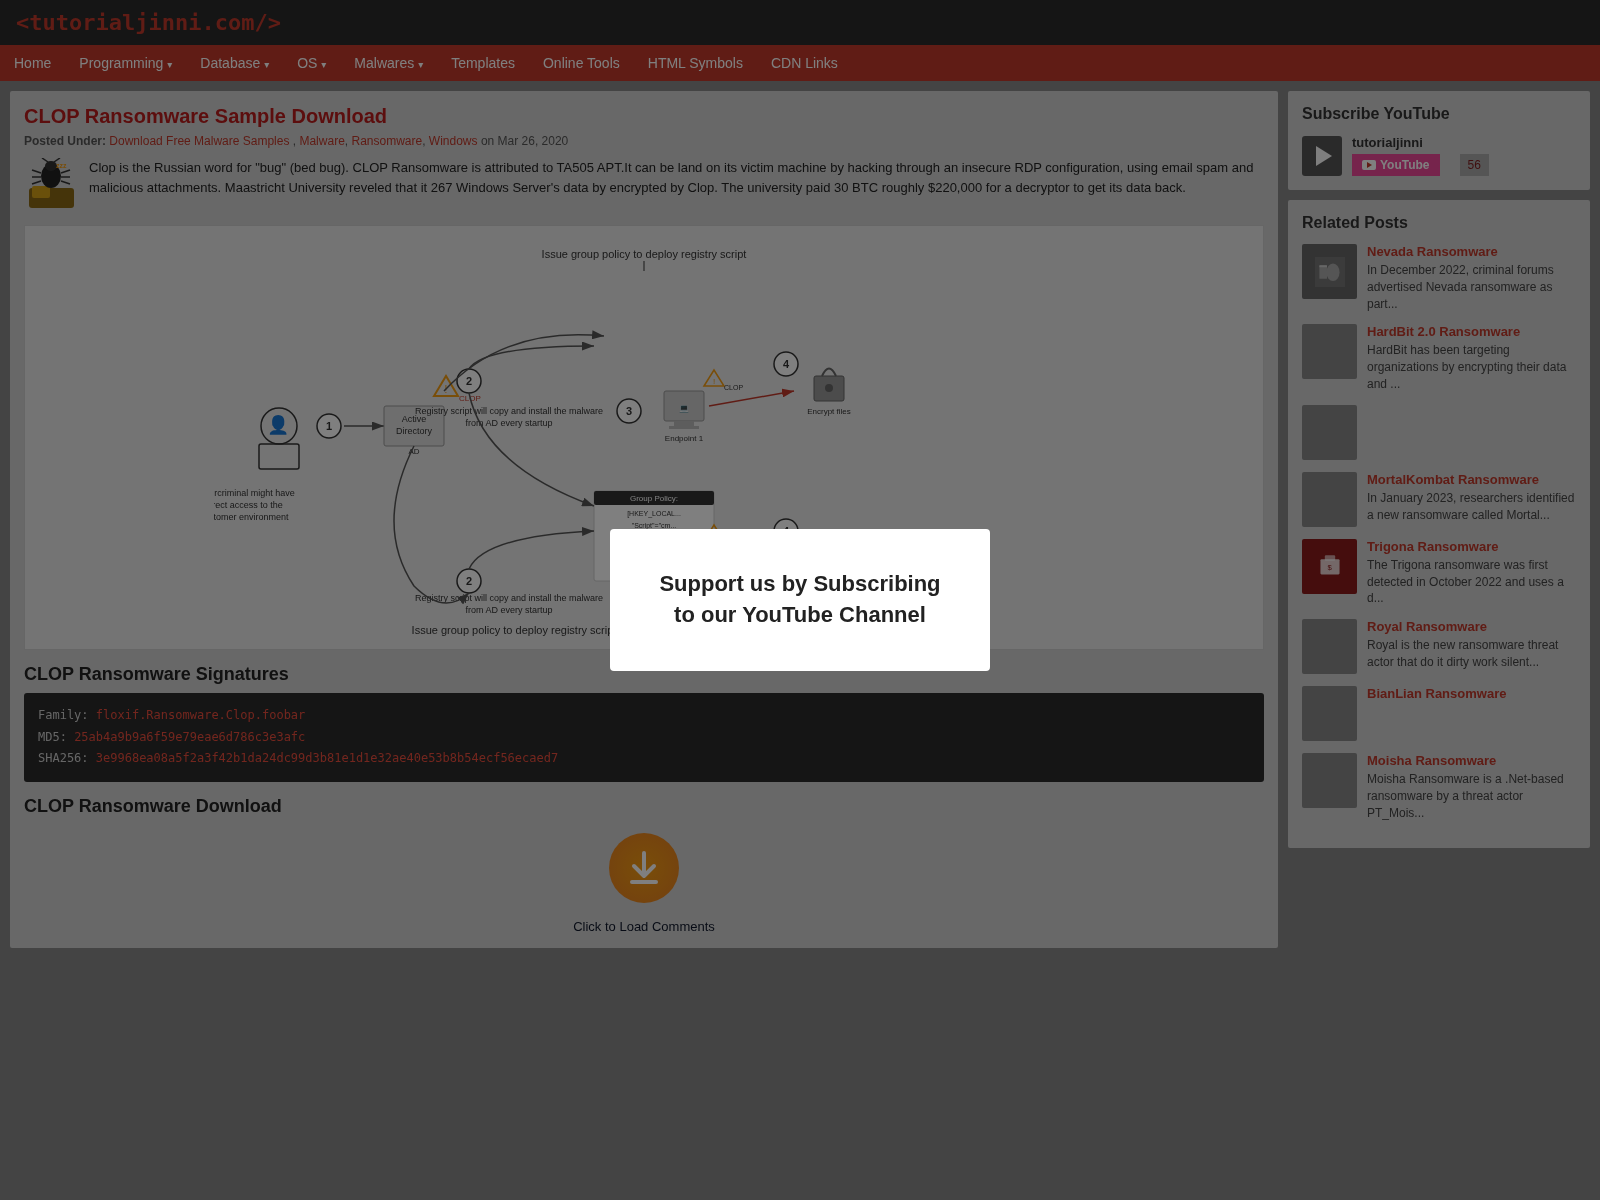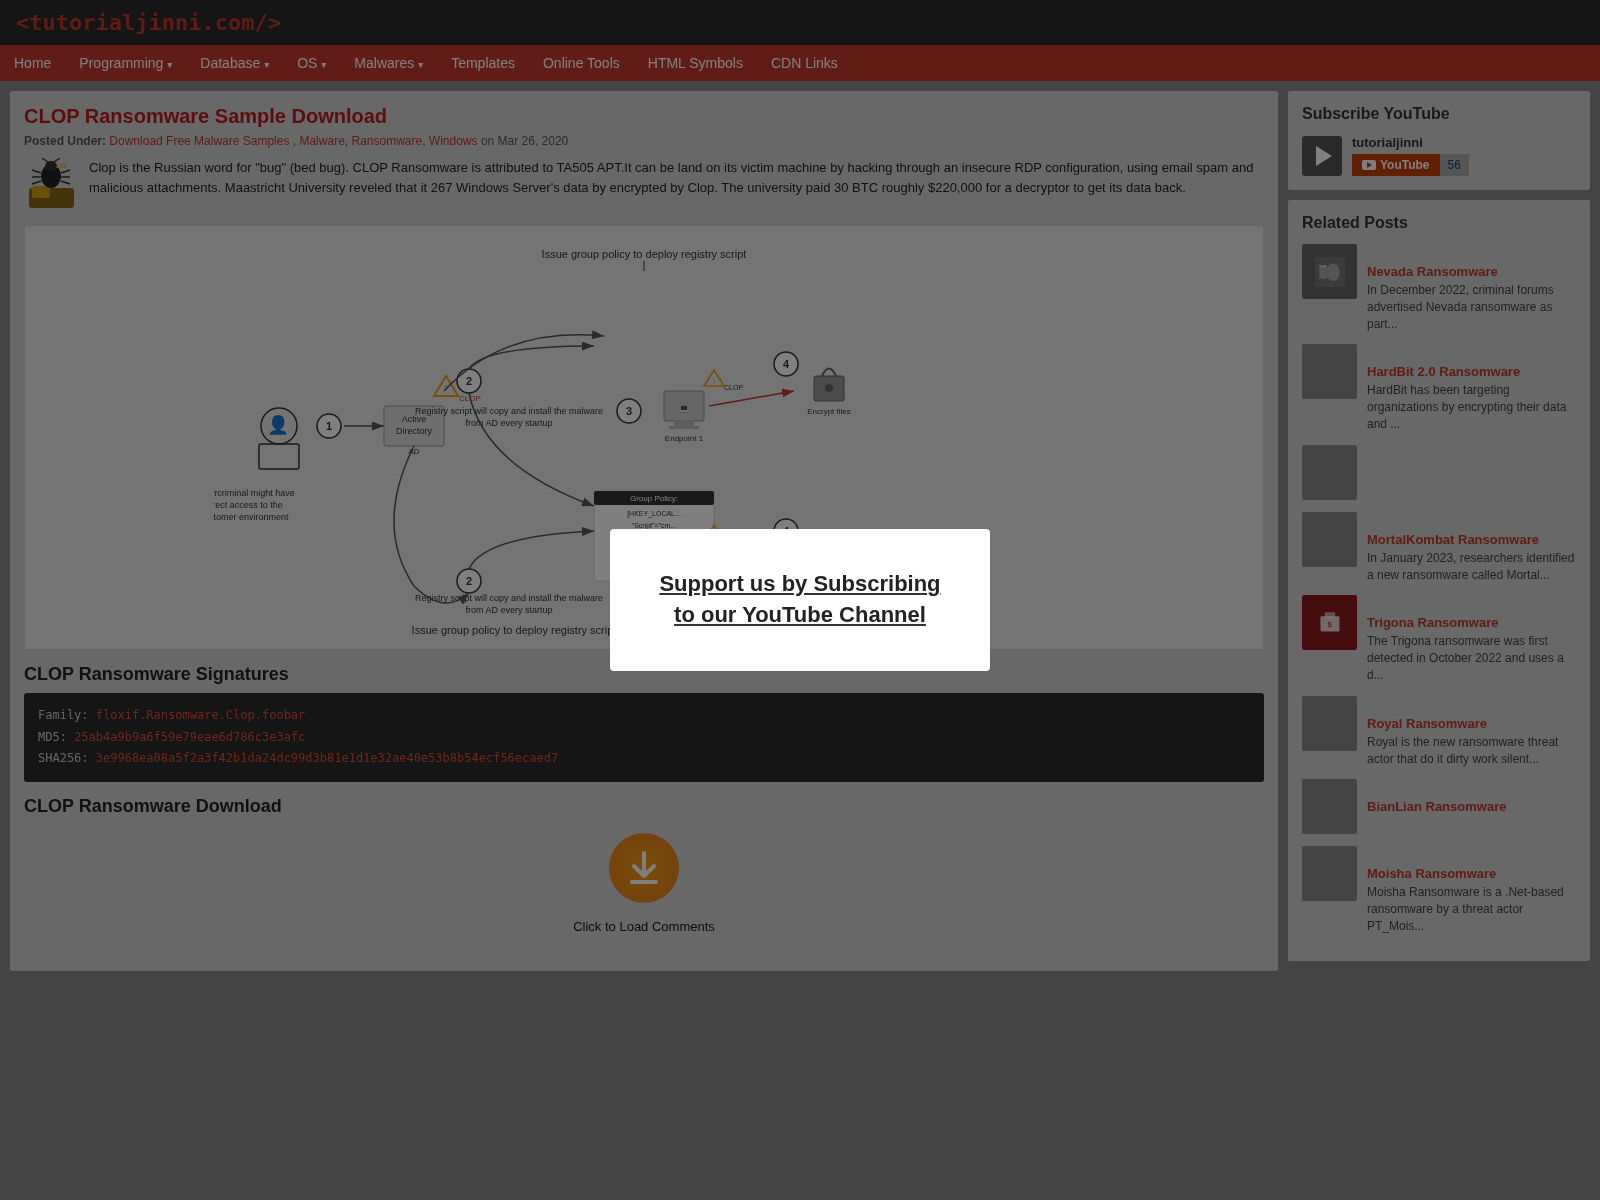--- a/index.html
+++ b/index.html
@@ -27,21 +27,21 @@
     .article-meta a { color: #c0392b; text-decoration: none; }
     .article-intro { display: flex; gap: 10px; margin-bottom: 12px; }
     .article-intro-icon { width: 55px; height: 55px; flex-shrink: 0; }
     .article-intro p { font-size: 13px; line-height: 1.5; color: #222; }
 
     
     .diagram-container { background: #e8e8e8; border: 1px solid #ccc; margin: 10px 0; padding: 10px; text-align: center; position: relative; min-height: 400px; overflow: hidden; }
 
     
     #youtube-overlay { position: fixed; top: 0; left: 0; width: 100%; height: 100%; background: rgba(0,0,0,0.5); z-index: 1000; display: flex; align-items: center; justify-content: center; }
-    .overlay-box { background: #fff; padding: 40px 40px; border-radius: 4px; text-align: center; max-width: 380px; width: 380px; text-decoration: underline; }
+    .overlay-box { background: #fff; padding: 40px 40px; border-radius: 4px; text-align: center; max-width: 380px; width: 380px; }
     .overlay-box h2 { font-size: 22px; font-weight: bold; color: #222; line-height: 1.4; }
 
     
     .section-title { font-size: 18px; font-weight: bold; color: #222; margin: 14px 0 8px; }
     .code-block { background: #2a2a2a; color: #ccc; padding: 12px 14px; border-radius: 3px; font-family: monospace; font-size: 12px; line-height: 1.8; }
     .code-block .val { color: #e74c3c; }
 
     
     .download-btn { display: flex; justify-content: center; margin: 16px 0; }
     .download-icon { width: 70px; height: 70px; background: radial-gradient(circle, #f39c12, #e67e22); border-radius: 50%; display: flex; align-items: center; justify-content: center; cursor: pointer; }
@@ -51,31 +51,31 @@
 
     
     .sidebar-widget { background: #d0d0d0; padding: 14px; margin-bottom: 10px; border-radius: 2px; }
     .widget-title { font-size: 16px; font-weight: bold; color: #333; margin-bottom: 12px; }
 
     
     .yt-widget { display: flex; align-items: center; gap: 10px; }
     .yt-logo { width: 40px; height: 40px; background: #555; border-radius: 50%; display: flex; align-items: center; justify-content: center; color: #fff; font-size: 11px; font-family: monospace; font-weight: bold; }
     .yt-channel-name { font-size: 13px; font-weight: bold; color: #333; margin-bottom: 4px; }
     .yt-subscribe-btn { display: flex; align-items: center; gap: 0; }
-    .yt-btn-red { background: #c2410c; color: #fff; padding: 4px 10px; font-size: 12px; font-weight: bold; border: none; cursor: pointer; display: flex; align-items: center; gap: 4px; text-align: right; }
+    .yt-btn-red { background: #ec4899; color: #fff; padding: 4px 10px; font-size: 12px; font-weight: bold; border: none; cursor: pointer; display: flex; align-items: center; gap: 4px; text-align: right; }
     .yt-btn-red .yt-play { width: 14px; height: 10px; }
-    .yt-btn-count { background: #aaa; color: #0c4a6e; padding: 4px 8px; font-size: 12px; }
+    .yt-btn-count { background: #aaa; color: #7f1d1d; padding: 4px 8px; font-size: 12px; margin-left: 20px; }
 
     
     .related-post { display: flex; gap: 10px; margin-bottom: 12px; align-items: flex-start; }
     .related-post-img { width: 55px; height: 55px; background: #888; flex-shrink: 0; overflow: hidden; border-radius: 2px; }
     .related-post-img.red-bg { background: #8b1a1a; display: flex; align-items: center; justify-content: center; }
     .related-post-img svg { width: 30px; height: 30px; fill: #fff; }
     .related-post-content { flex: 1; }
-    .related-post-title { color: #c0392b; font-size: 13px; font-weight: bold; text-decoration: none; display: block; margin-bottom: 3px; margin-top: 20px; }
+    .related-post-title { color: #c0392b; font-size: 13px; font-weight: bold; text-decoration: none; display: block; margin-bottom: 3px; }
     .related-post-excerpt { font-size: 12px; color: #444; line-height: 1.4; }
   </style>
 </head>
 <body>
 
 <div id="youtube-overlay">
   <div class="overlay-box">
     <h2>Support us by Subscribing to our YouTube Channel</h2>
   </div>
 </div>

